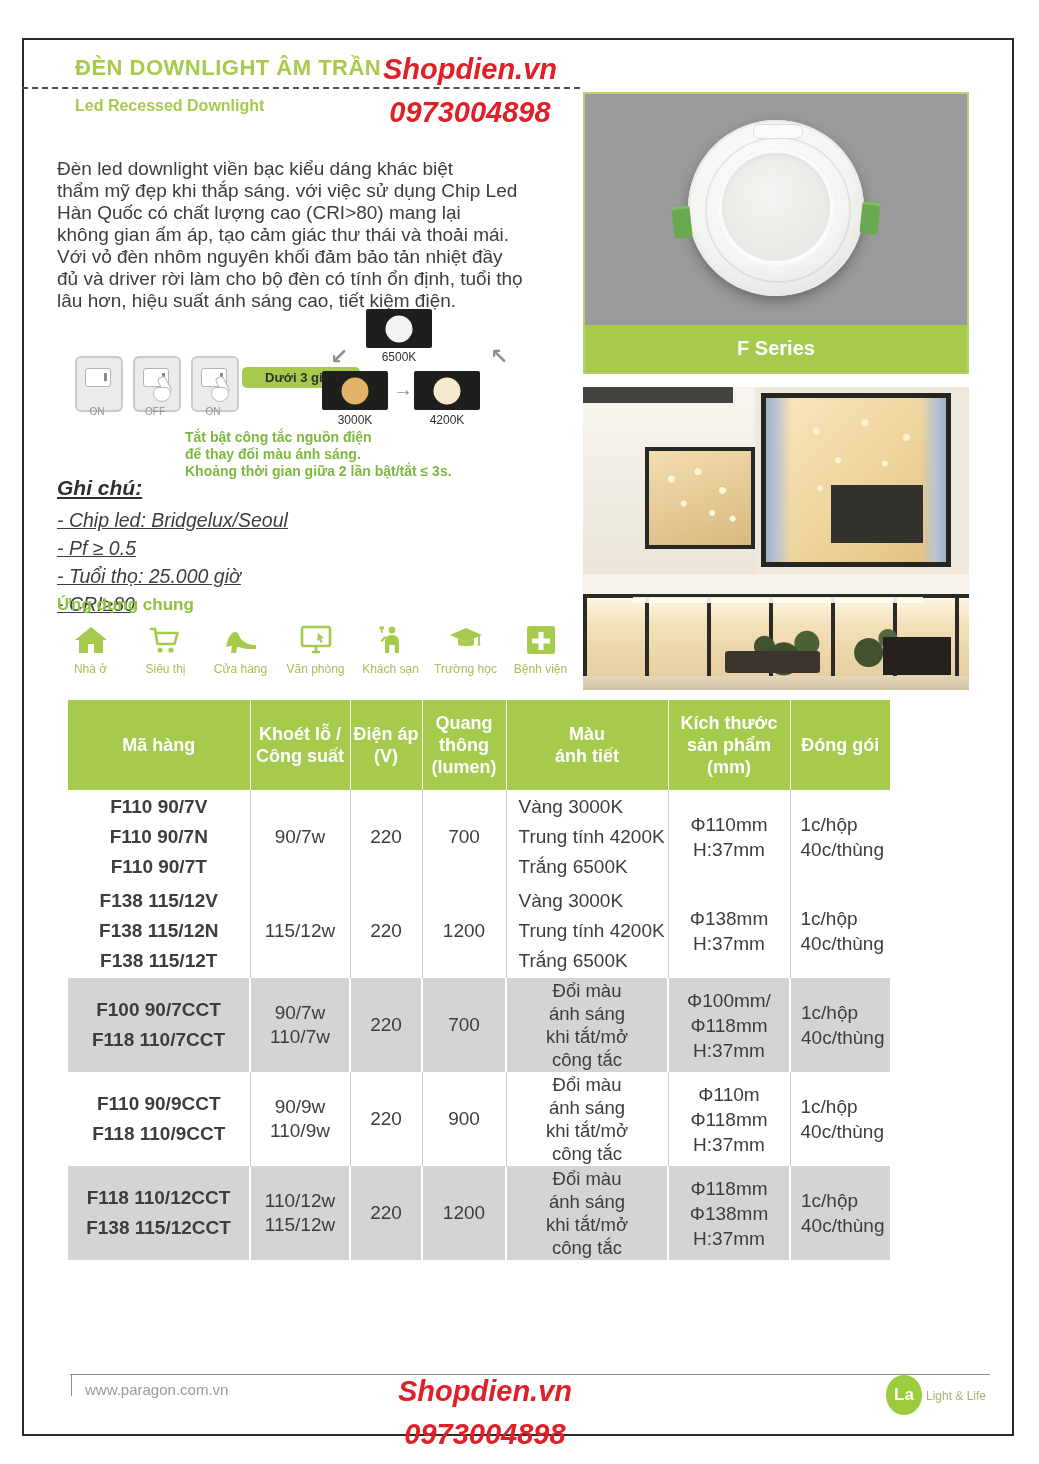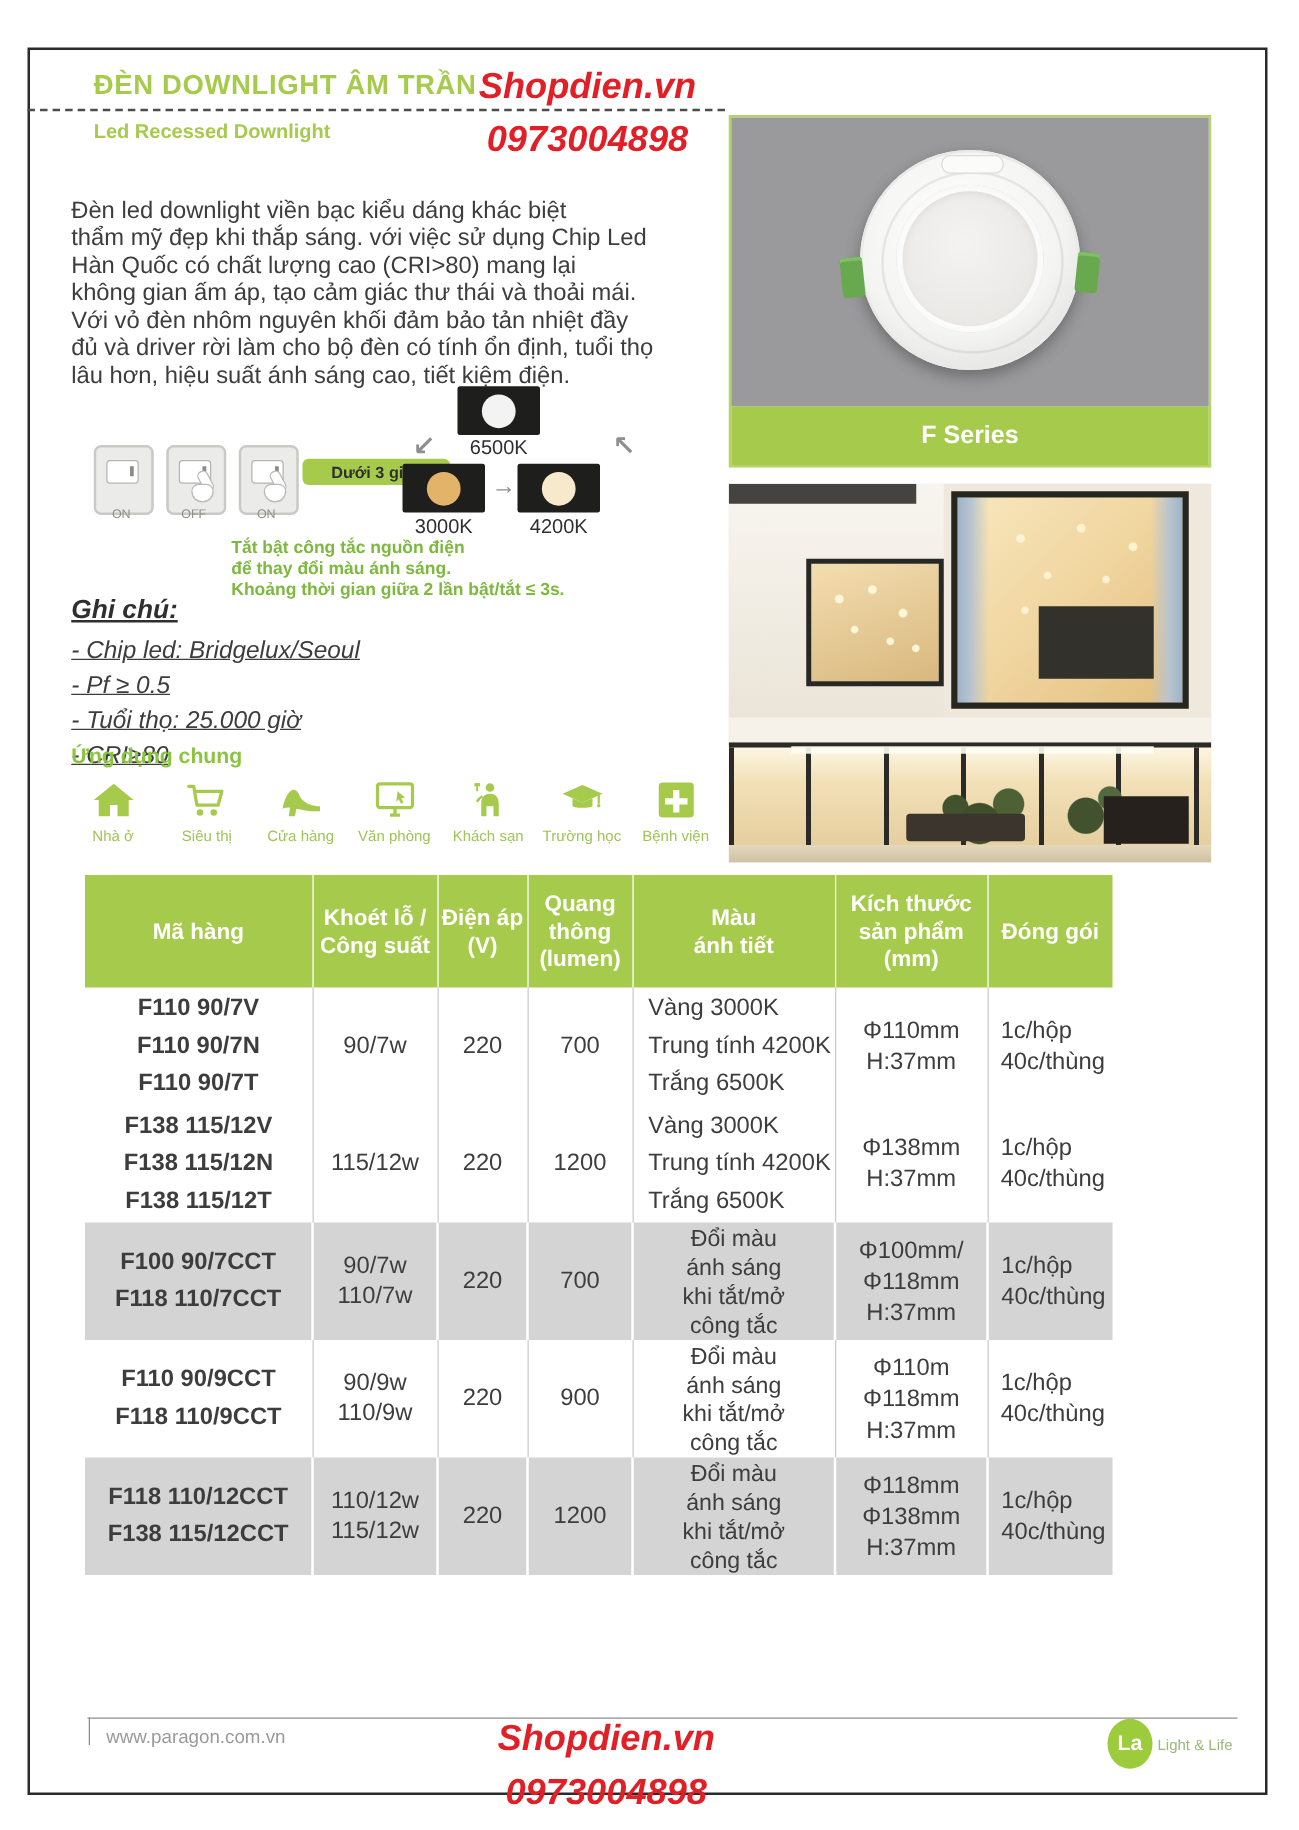--- a/index.html
+++ b/index.html
@@ -26,21 +26,21 @@
   .plate{background:#ebebe9;border:2px solid #c9c9c7;border-radius:6px;width:44px;height:52px;}
   .rocker{position:absolute;left:8px;top:10px;width:24px;height:17px;background:#fff;border:1.5px solid #b5b5b3;border-radius:3px;}
   .rocker::after{content:"";position:absolute;right:3px;top:4px;width:3px;height:8px;background:#8b8b89;}
   .sw-label{font-size:10px;color:#8e8e8c;width:60px;text-align:center;}
   .hand{width:20px;height:26px;z-index:3;}
   .hand::before{content:"";position:absolute;left:9px;top:0;width:7px;height:16px;background:#fff;border:1.5px solid #b9b9b9;border-radius:4px;transform:rotate(-28deg);}
   .hand::after{content:"";position:absolute;left:2px;top:11px;width:16px;height:13px;background:#fff;border:1.5px solid #b9b9b9;border-radius:6px 6px 9px 9px;}
   .badge{background:#a6cb4c;color:#2f2f2f;font-size:13px;font-weight:bold;padding:3px 23px;border-radius:5px;}
   .tbox{background:#1e1e1c;border-radius:2px;width:66px;height:39px;}
   .tbox .bulb{position:absolute;left:50%;top:50%;transform:translate(-50%,-50%);border-radius:50%;width:27px;height:27px;}
-  .tlabel{font-size:16px;color:#2f2f2f;width:66px;text-align:center;}
+  .tlabel{font-size:12px;color:#2f2f2f;width:66px;text-align:center;}
   .arrow{font-size:22px;font-weight:bold;color:#8f8f8f;}
   .instruction{left:185px;top:429px;font-size:14px;font-weight:bold;color:#7cb93e;line-height:17px;}
 
   
   .notes-h{left:57px;top:476px;font-size:21px;font-weight:bold;font-style:italic;text-decoration:underline;color:#2f2f2f;}
   .notes-items{left:57px;top:506px;font-size:19.5px;font-style:italic;line-height:28px;color:#3d3d3d;text-decoration:underline;}
 
   
   .apps-h{left:57px;top:595px;font-size:17px;font-weight:bold;color:#8bc43e;}
   .apps-row{left:53px;top:622px;width:530px;display:flex;}

